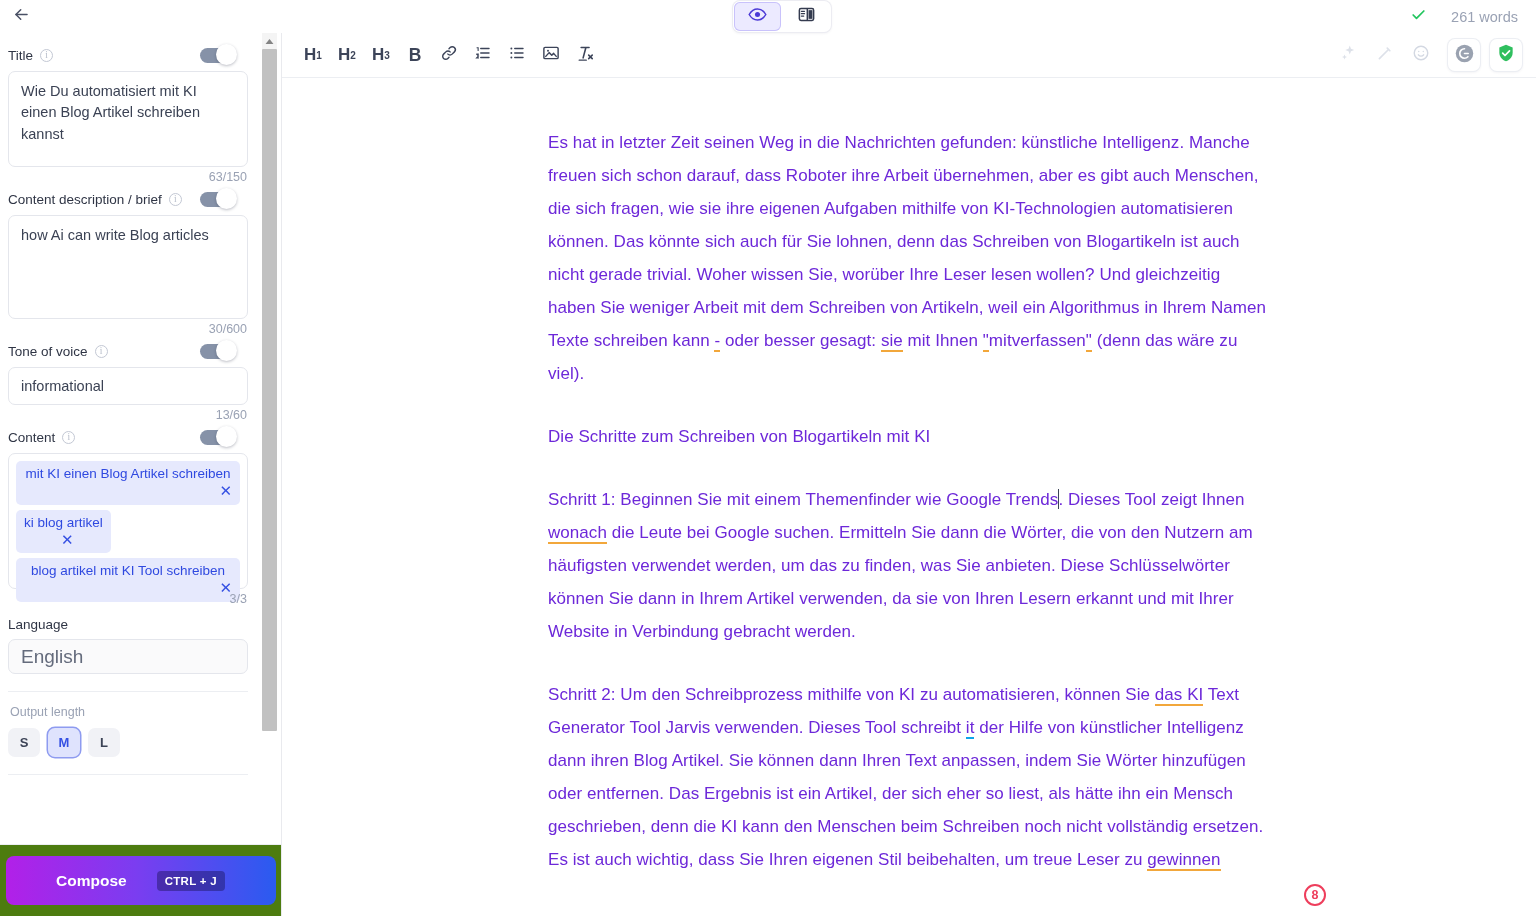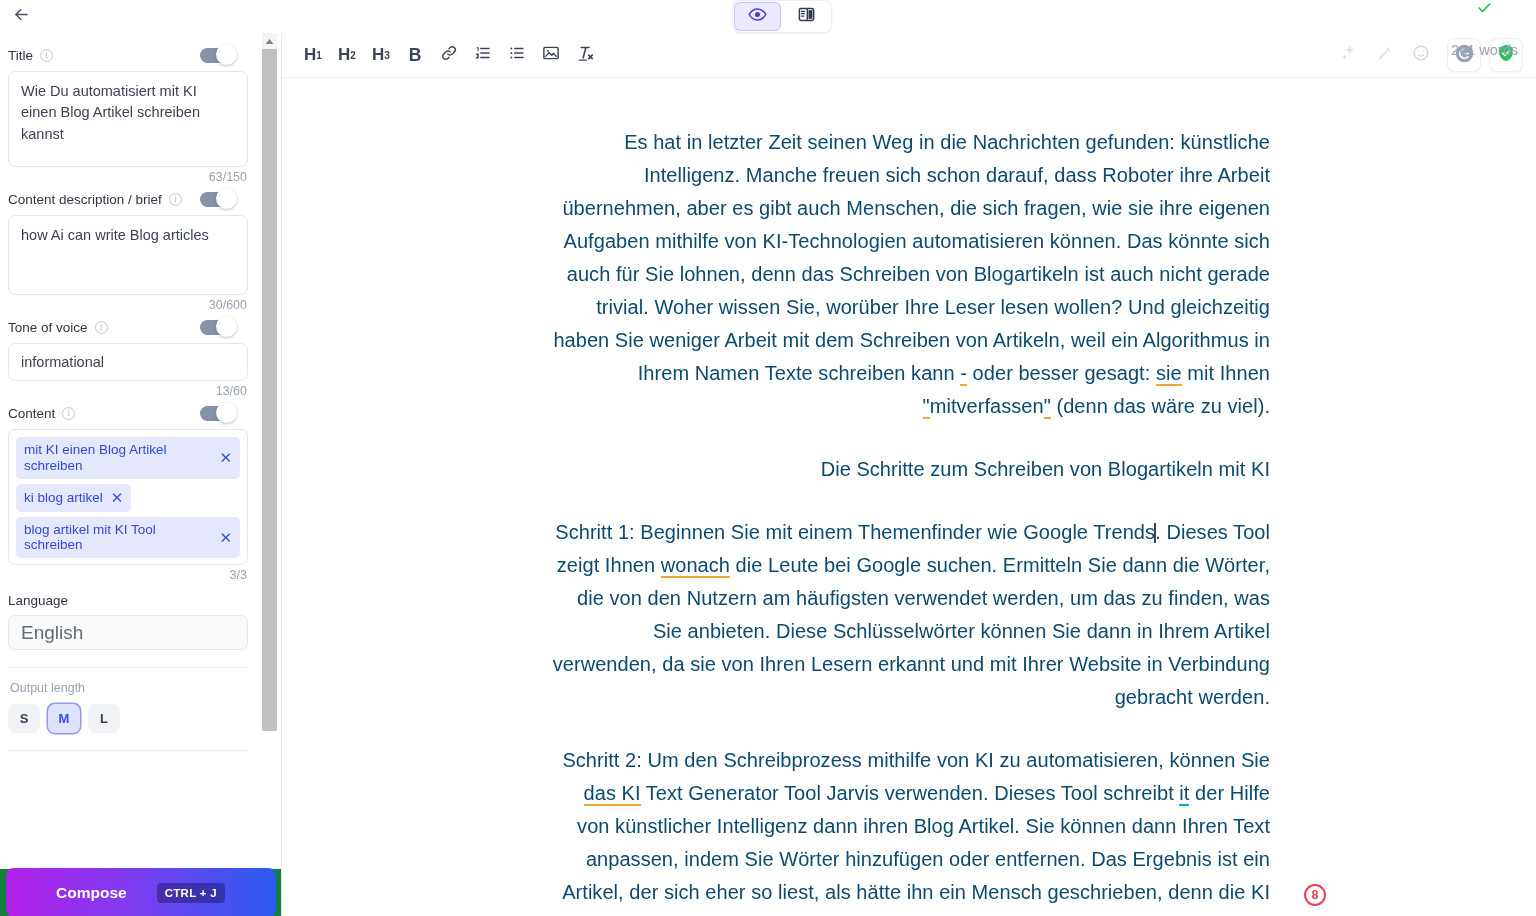--- a/index.html
+++ b/index.html
@@ -36,21 +36,21 @@
     box-shadow: 0 0 0 1px #ececf2, 0 1px 3px rgba(40,40,80,.10);
   }
   .vt-btn {
     width: 47px; height: 29px; margin: 1px;
     display: flex; align-items: center; justify-content: center;
     border-radius: 6px; cursor: pointer;
   }
   .vt-btn.active { background: #eceaff; box-shadow: 0 0 0 1px #c9c2fb inset; }
   #wordcount-wrap {
     position: absolute; right: 18px; top: 0; height: 33px;
-    display: flex; align-items: center; gap: 23px; flex-direction: column;
+    display: flex; align-items: center; gap: 23px;
   }
   #check-icon { color: #22c55e; font-size: 17px; line-height: 1; font-weight: 700; }
   #wordcount { font-size: 14.5px; color: #9aa2b4; }
 
   
   #sidebar {
     position: absolute; left: 0; top: 33px;
     width: 282px; height: 883px;
     background: #ffffff;
     border-right: 1px solid #e9eaee;
@@ -82,35 +82,35 @@
     content: ''; position: absolute; right: -3px; top: -3.5px;
     width: 21px; height: 21px; border-radius: 50%;
     background: #fff; box-shadow: 0 1px 3px rgba(30,35,60,.30);
   }
   .tbox {
     border: 1px solid #e4e6ec; border-radius: 7px;
     background: #fff; padding: 9px 12px;
     font-size: 14.5px; color: #3b4254; line-height: 1.48;
   }
   #title-box { height: 96px; }
-  #brief-box { height: 80px; }
+  #brief-box { height: 104px; }
   #tone-box  { height: 38px; padding-top: 8px; }
   .counter {
     text-align: right; font-size: 12.5px; color: #9aa2b4;
     padding: 3px 1px 0 0; height: 20px;
   }
   #kw-box {
     border: 1px solid #e4e6ec; border-radius: 7px;
     background: #fff; padding: 7px 7px; height: 136px;
   }
   .chip {
     display: inline-flex; align-items: center;
     background: #e6e9fd; color: #2f49e0; border-radius: 5px;
     font-size: 13.5px; line-height: 1.18;
-    margin: 0 0 5px 0; padding: 5px 8px;
+    margin: 0 0 5px 0; padding: 5px 8px; flex-direction: column;
   }
   .chip.wide { display: flex; width: 100%; }
   .chip-x {
     margin-left: auto; padding-left: 12px;
     font-size: 15px; color: #3550e3; cursor: pointer;
     font-weight: 300;
   }
   .chip.inline .chip-x { margin-left: 8px; padding-left: 0; }
   #lang-label { font-size: 13.5px; color: #2f3545; margin: 8px 0 7px 0; }
   #lang-select {
@@ -129,23 +129,23 @@
     font-size: 13px; font-weight: 700;
     display: flex; align-items: center; justify-content: center;
     cursor: pointer;
   }
   .len-btn.active {
     background: #dfe3fd; color: #3550e3;
     box-shadow: 0 0 0 1.5px #8e9bf0;
   }
   #compose-area {
     position: absolute; left: 0; bottom: 0;
-    width: 281px; height: 48px;
+    width: 281px; height: 72px;
     border-top: 1px solid #eceef2;
-    background: #15803d;
+    background: #4d7c0f;
     display: flex; align-items: center; justify-content: center;
   }
   #compose-btn {
     width: 270px; height: 49px; border-radius: 8px;
     background: linear-gradient(90deg,#b220e8 0%,#7b3df0 48%,#2a5bf0 100%);
     display: flex; align-items: center; justify-content: center;
     gap: 13px; cursor: pointer;
   }
   #compose-label { color: #fff; font-size: 15.5px; font-weight: 700; }
   #compose-kbd {
@@ -200,22 +200,22 @@
   #doc {
     position: absolute; top: 45px; left: 0;
     width: 1254px; height: 838px; overflow: hidden;
   }
   #doc-body {
     width: 722px; margin: 0 auto; padding-top: 48px;
     position: relative;
   }
   #doc-body p {
     margin: 0 0 30px 0;
-    font-size: 20px; line-height: 33px;
-    color: #0c4a6e; letter-spacing: .05px; text-align: right;
+    font-size: 17px; line-height: 33px;
+    color: #6d28d9; letter-spacing: .05px;
   }
   .sug   { border-bottom: 2px solid #f2a73b; }
   .sug-r { border-bottom: 2px solid #0ea5e9; }
   .caret {
     display: inline-block; width: 1.5px; height: 20px;
     background: #3c4459; vertical-align: -4px; margin: 0 -0.7px;
   }
   #issue-badge {
     position: absolute; left: 756px; top: 806px;
     width: 22px; height: 22px; border-radius: 50%;

